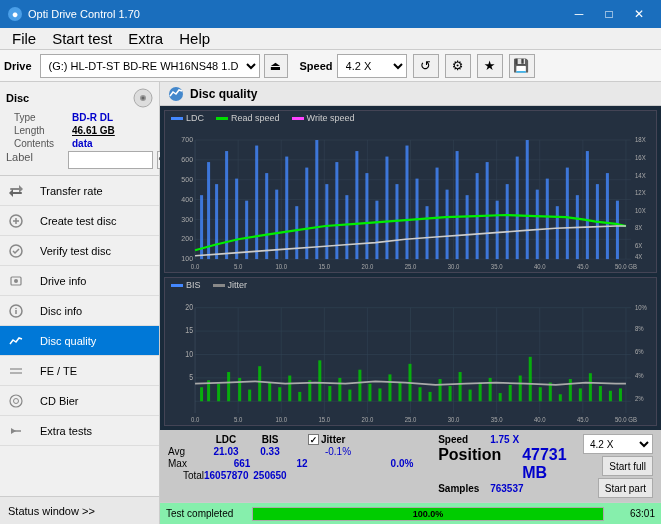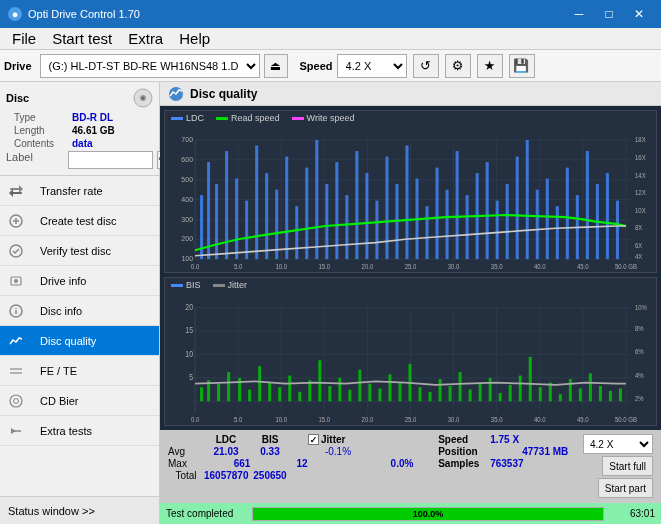--- a/index.html
+++ b/index.html
@@ -31,21 +31,21 @@
 
     
     .sidebar { width: 160px; background: #f0f0f0; border-right: 1px solid #ccc; display: flex; flex-direction: column; flex-shrink: 0; }
 
     .disc-panel { padding: 6px; border-bottom: 1px solid #ccc; }
     .disc-header { display: flex; align-items: center; justify-content: space-between; margin-bottom: 4px; }
     .disc-title { font-weight: bold; font-size: 11px; }
     .disc-row { display: flex; font-size: 10px; margin: 2px 8px; }
     .disc-key { color: #555; width: 58px; flex-shrink: 0; }
     .disc-val { color: #0000cc; font-weight: bold; }
-    .disc-val.black { color: #000; }
+    .disc-val.black { color: #000; text-decoration: underline; }
     .label-row { display: flex; gap: 4px; }
     .label-input { border: 1px solid #aaa; height: 18px; width: 85px; font-size: 10px; padding: 0 2px; }
     .label-edit-btn { width: 18px; height: 18px; background: #f0f0f0; border: 1px solid #aaa; cursor: pointer; font-size: 10px; display: flex; align-items: center; justify-content: center; }
 
     .nav-items { flex: 1; overflow: hidden; }
     .nav-item { height: 30px; display: flex; align-items: center; padding: 0 8px; cursor: pointer; font-size: 11px; color: #000; border-bottom: 1px solid #ddd; gap: 16px; }
     .nav-item.active { background: #0078d7; color: white; }
     .nav-icon { width: 16px; height: 16px; display: flex; align-items: center; justify-content: center; flex-shrink: 0; }
 
     .status-window { height: 28px; background: #e8e8e8; border-top: 1px solid #ccc; display: flex; align-items: center; padding: 0 8px; font-size: 11px; cursor: pointer; }
@@ -494,34 +494,34 @@
           <span style="color:#0000cc;font-weight:normal;">-0.1%</span>
         </div>
         <div style="display:grid;grid-template-columns:36px 44px 44px 16px 60px;gap:16px;text-align:center;font-size:10px;">
           <span style="text-align:left;">Max</span>
           <span style="color:#0000cc;font-weight:bold;">661</span>
           <span style="color:#0000cc;font-weight:bold;">12</span>
           <span></span>
           <span style="color:#0000cc;font-weight:bold;">0.0%</span>
         </div>
         <div style="display:grid;grid-template-columns:36px 44px 44px 16px 60px;gap:0;text-align:center;font-size:10px;">
-          <span style="text-align:center;">Total</span>
+          <span style="text-align:right;">Total</span>
           <span style="color:#0000cc;font-weight:bold;">16057870</span>
           <span style="color:#0000cc;font-weight:bold;">250650</span>
           <span></span>
           <span></span>
         </div>
       </div>
 
       <div style="display:flex;flex-direction:column;gap:1px;min-width:120px;margin-left:8px;">
         <div style="display:grid;grid-template-columns:52px 60px;font-size:10px;">
           <span style="font-weight:bold;">Speed</span>
           <span style="color:#0000cc;font-weight:bold;">1.75 X</span>
         </div>
-        <div style="display:grid;grid-template-columns:52px 60px;font-size:10px;gap:32px;">
+        <div style="display:grid;grid-template-columns:52px 60px;font-size:16px;gap:32px;">
           <span style="font-weight:bold;">Position</span>
           <span style="color:#0000cc;font-weight:bold;">47731 MB</span>
         </div>
         <div style="display:grid;grid-template-columns:52px 60px;font-size:10px;">
           <span style="font-weight:bold;">Samples</span>
           <span style="color:#0000cc;font-weight:bold;">763537</span>
         </div>
       </div>
 
       <div style="display:flex;flex-direction:column;gap:2px;margin-left:auto;align-items:flex-end;">

